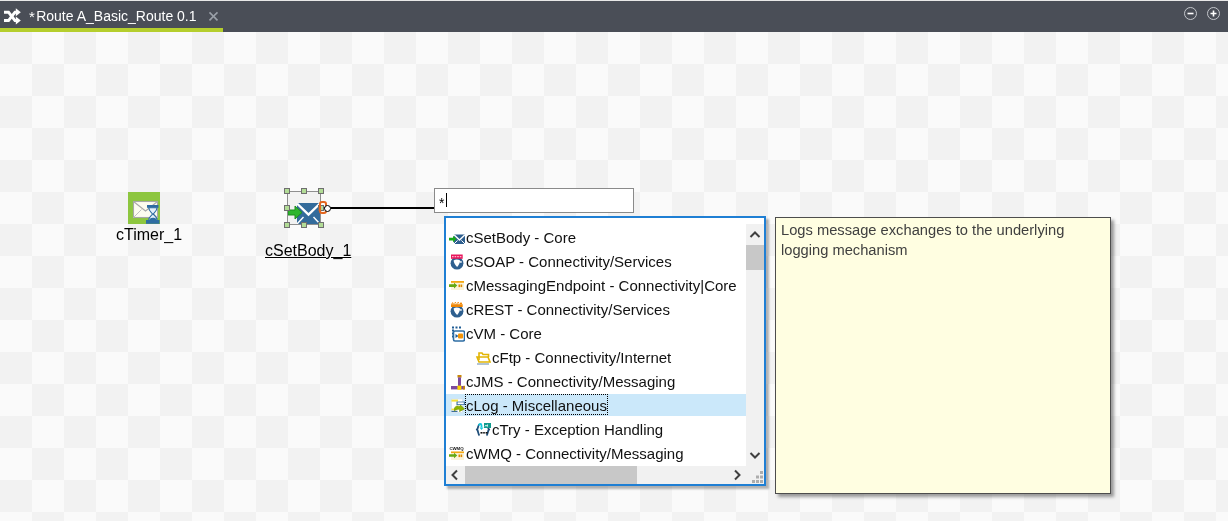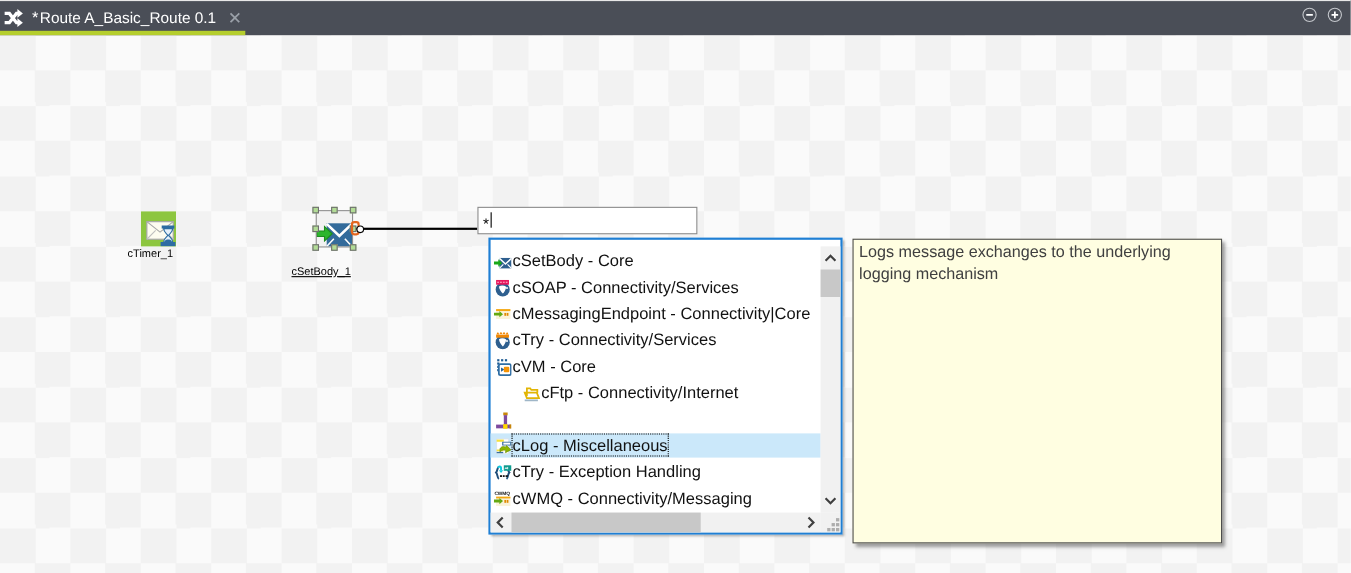--- a/index.html
+++ b/index.html
@@ -14,21 +14,21 @@
 
   
   #tabbar { left:0; top:0; width:1228px; height:31.5px; background:#4a4e57; border-top:1px solid #e8e8e8; }
   #tabunderline { left:0; top:27.5px; width:223px; height:4px; background:#b5ce2d; }
   #tabstar { left:29px; top:7px; color:#ffffff; font-size:15px; }
   #tabtitle { left:36.2px; top:7px; color:#ffffff; font-size:14px; }
   #tabclose { left:207px; top:6.5px; color:#9aa0a8; font-size:15.5px; }
   .circbtn { top:6px; width:13px; height:13px; border:1px solid #c3c6cb; border-radius:50%; }
 
   
-  #ctimer-label, #csetbody-label { font-size:10px; color:#000000; white-space:nowrap; }
+  #ctimer-label, #csetbody-label { font-size:16px; color:#000000; white-space:nowrap; }
   #selrect { left:287px; top:191px; width:34px; height:34px; border:1px solid #8f8f8f; }
   .handle { width:6px; height:6px; background:#b2dc96; border:1px solid #6f6f6f; }
   #connline { left:303px; top:207px; width:131px; height:2px; background:#000000; }
   #anchor { left:319px; top:201px; width:8px; height:13px; border:2px solid #e4661e; border-radius:3px; }
   #connball { left:324px; top:204.5px; width:7px; height:7px; background:#ffffff; border:1.8px solid #000000; border-radius:50%; }
 
   
   #inputbox { left:434px; top:188px; width:200px; height:25px; background:#ffffff; border:1px solid #8a8a8a; }
   #inputstar { left:4px; top:6px; font-size:14px; color:#000000; }
   #caret { left:11px; top:4px; width:1.2px; height:14px; background:#000000; }
@@ -156,21 +156,21 @@
         <span class="tx">cMessagingEndpoint - Connectivity|Core</span>
       </div>
     <div class="row" style="top:80px;">
         <span class="ic"><svg width="16" height="16" viewBox="0 0 16 16">
             <circle cx="8" cy="9.2" r="6.4" fill="#2e5f8f"></circle>
             <path d="M4.6 6.4 C6.4 5.2 9.2 5.3 11.2 6.6 C10.8 9.4 9.5 11.6 8.1 12.9 C6.3 11.1 4.8 8.8 4.6 6.4 Z" fill="#ffffff"></path>
             <circle cx="11.9" cy="7.9" r="0.9" fill="#ffffff"></circle>
             <rect x="2" y="2.2" width="11.7" height="2.8" fill="#f08705"></rect>
             <path d="M2.8 2 l0.8 -1.4 l0.8 1.4 M5.6 1.6 l0.8 -1.4 l0.8 1.4 M8.4 1.6 l0.8 -1.4 l0.8 1.4 M11.2 2 l0.8 -1.4 l0.8 1.4" stroke="#f08705" stroke-width="1" fill="none"></path>
           </svg></span>
-        <span class="tx">cTry - Connectivity/Services</span>
+        <span class="tx">cREST - Connectivity/Services</span>
       </div>
     <div class="row" style="top:104px;">
         <span class="ic"><svg width="16" height="16" viewBox="0 0 16 16">
             <g fill="#1f5c94">
               <rect x="3" y="0.5" width="2" height="2"></rect>
               <rect x="6.5" y="0.5" width="2" height="2"></rect>
               <rect x="10" y="0.5" width="2" height="2"></rect>
               <rect x="3" y="3.5" width="2" height="2"></rect>
               <rect x="3" y="6.5" width="2" height="2"></rect>
               <rect x="3" y="9.5" width="2" height="2"></rect>
@@ -192,34 +192,35 @@
         <span class="tx">cFtp - Connectivity/Internet</span>
       </div>
     <div class="row" style="top:152px;">
         <span class="ic"><svg width="16" height="16" viewBox="0 0 16 16">
             <rect x="8.5" y="1" width="4" height="2.6" fill="#c8860a"></rect>
             <rect x="9" y="3.4" width="3" height="10" fill="#7d4a9e"></rect>
             <rect x="2" y="12" width="13" height="3.4" fill="#7d4a9e"></rect>
             <rect x="8.4" y="11.6" width="4" height="4.2" fill="#ffd700"></rect>
             <rect x="14.2" y="11.8" width="1.8" height="3.8" fill="#c8860a"></rect>
           </svg></span>
+        <span class="tx">cJMS - Connectivity/Messaging</span>
       </div>
     <div class="row" style="top:176px;">
         <span class="ic"><svg width="16" height="16" viewBox="0 0 16 16">
             <rect x="2.5" y="1" width="11" height="13.5" fill="#ffffff" stroke="#d7e2ec" stroke-width="0.8"></rect>
             <rect x="2.5" y="1.6" width="6.5" height="2" fill="#f5e13a"></rect>
             <rect x="7.5" y="3.6" width="8.5" height="3.4" fill="#3a6f9f"></rect>
             <rect x="8.6" y="4.4" width="6.2" height="1.8" fill="#ffffff"></rect>
             <rect x="2.5" y="10.6" width="6" height="1.6" fill="#f5e13a"></rect>
             <rect x="2.5" y="12.8" width="6" height="1.2" fill="#3a6f9f"></rect>
             <path d="M5.5 10 C7 7.5 9 7.5 10.5 8.5 L11.5 7 L15.5 11 L10.5 13.5 L10.8 11.6 C8.5 10.7 7 11.2 5.5 13 Z" fill="#8db600" stroke="#6e8f00" stroke-width="0.6"></path>
           </svg></span>
         <span class="tx">cLog - Miscellaneous</span>
       </div>
-    <div class="row" style="top:200px;">
+    <div class="row" style="top:200px;margin-left:26px;">
         <span class="ic"><svg width="16" height="16" viewBox="0 0 16 16">
             <g stroke="#1f4e79" stroke-width="1.8" fill="none">
               <path d="M4.5 2.5 C3 2.5 3.5 6 2 7.5 C3.5 9 3 12.5 4.5 13.5"></path>
               <path d="M11.5 2.5 C13 2.5 12.5 6 14 7.5 C12.5 9 13 12.5 11.5 13.5"></path>
             </g>
             <g fill="#111111">
               <rect x="5.5" y="10" width="2" height="1.6"></rect>
               <rect x="8.2" y="10" width="1.6" height="1.6"></rect>
               <rect x="10.6" y="10" width="2" height="1.6"></rect>
             </g>

